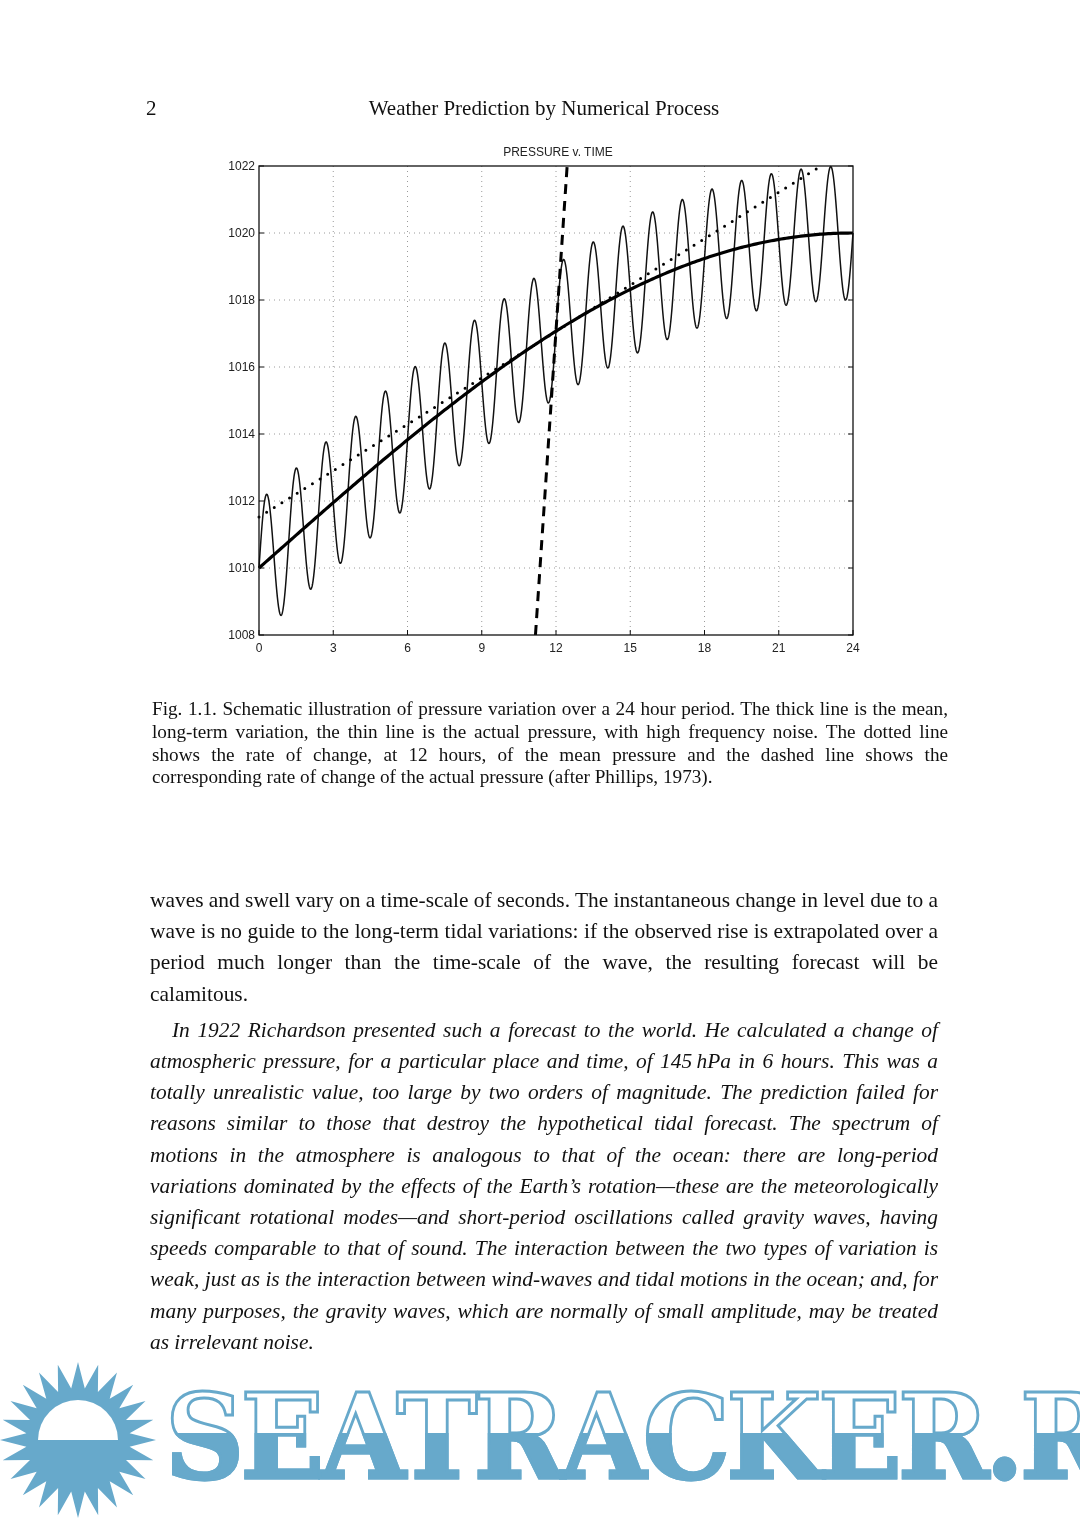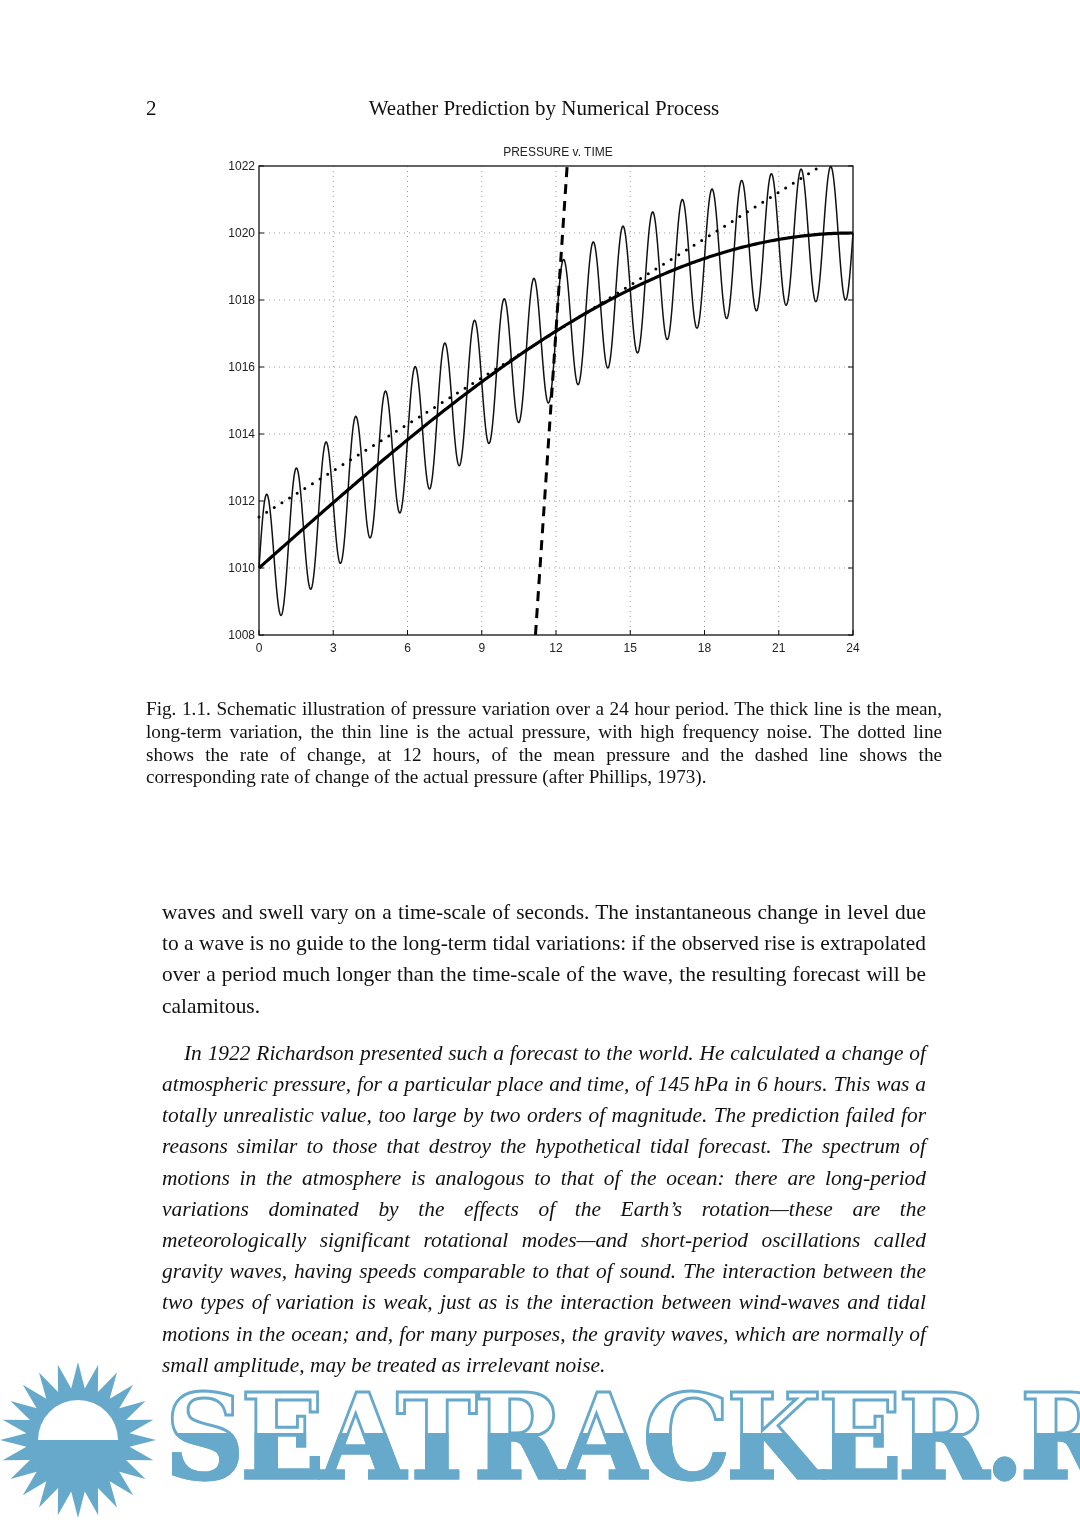--- a/index.html
+++ b/index.html
@@ -2,25 +2,25 @@
 <html><head>
   <meta charset="utf-8">
   <style>
     html, body { margin: 0; padding: 0; background: #ffffff; }
     body { width: 1080px; height: 1520px; position: relative; overflow: hidden;
            font-family: "Liberation Serif", "DejaVu Serif", serif; color: #111; }
     .page-number { position: absolute; left: 146px; top: 96px; font-size: 21px; }
     .running-head { position: absolute; left: 0; width: 1088px; top: 96px; text-align: center; font-size: 21px; }
     #figure { position: absolute; left: 0; top: 0; width: 1080px; height: 680px; }
     #figure text { font-family: "Liberation Sans", "DejaVu Sans", sans-serif; fill: #222; }
-    .caption { position: absolute; left: 146px; top: 698px; width: 796px; font-size: 19.2px;
+    .caption { position: absolute; left: 152px; top: 698px; width: 796px; font-size: 19.2px;
                line-height: 22.8px; text-align: justify; text-align-last: left; }
     .body-text { position: absolute; left: 146px; top: 881px; width: 796px; font-size: 21.4px;
                  line-height: 31.2px; text-align: justify; }
-    .body-text p { margin: 16px; }
+    .body-text p { margin: 4px; }
     .body-text p + p { text-indent: 22px; margin-top: 5px; font-style: italic; }
     .watermark { position: absolute; left: 0; top: 1360px; width: 1080px; height: 160px; }
     .wm-text { position: absolute; left: 165px; top: 1378px; font-family: "DejaVu Serif", serif;
                font-weight: bold; font-size: 118px; letter-spacing: -4px; line-height: 1;
                color: transparent; -webkit-text-stroke: 3px #67a9cb; transform: scaleX(0.93); transform-origin: left;
                background: linear-gradient(to bottom, transparent 0%, transparent 47%, #67a9cb 47%, #67a9cb 100%);
                -webkit-background-clip: text; background-clip: text; }
   </style>
 </head>
 <body>

